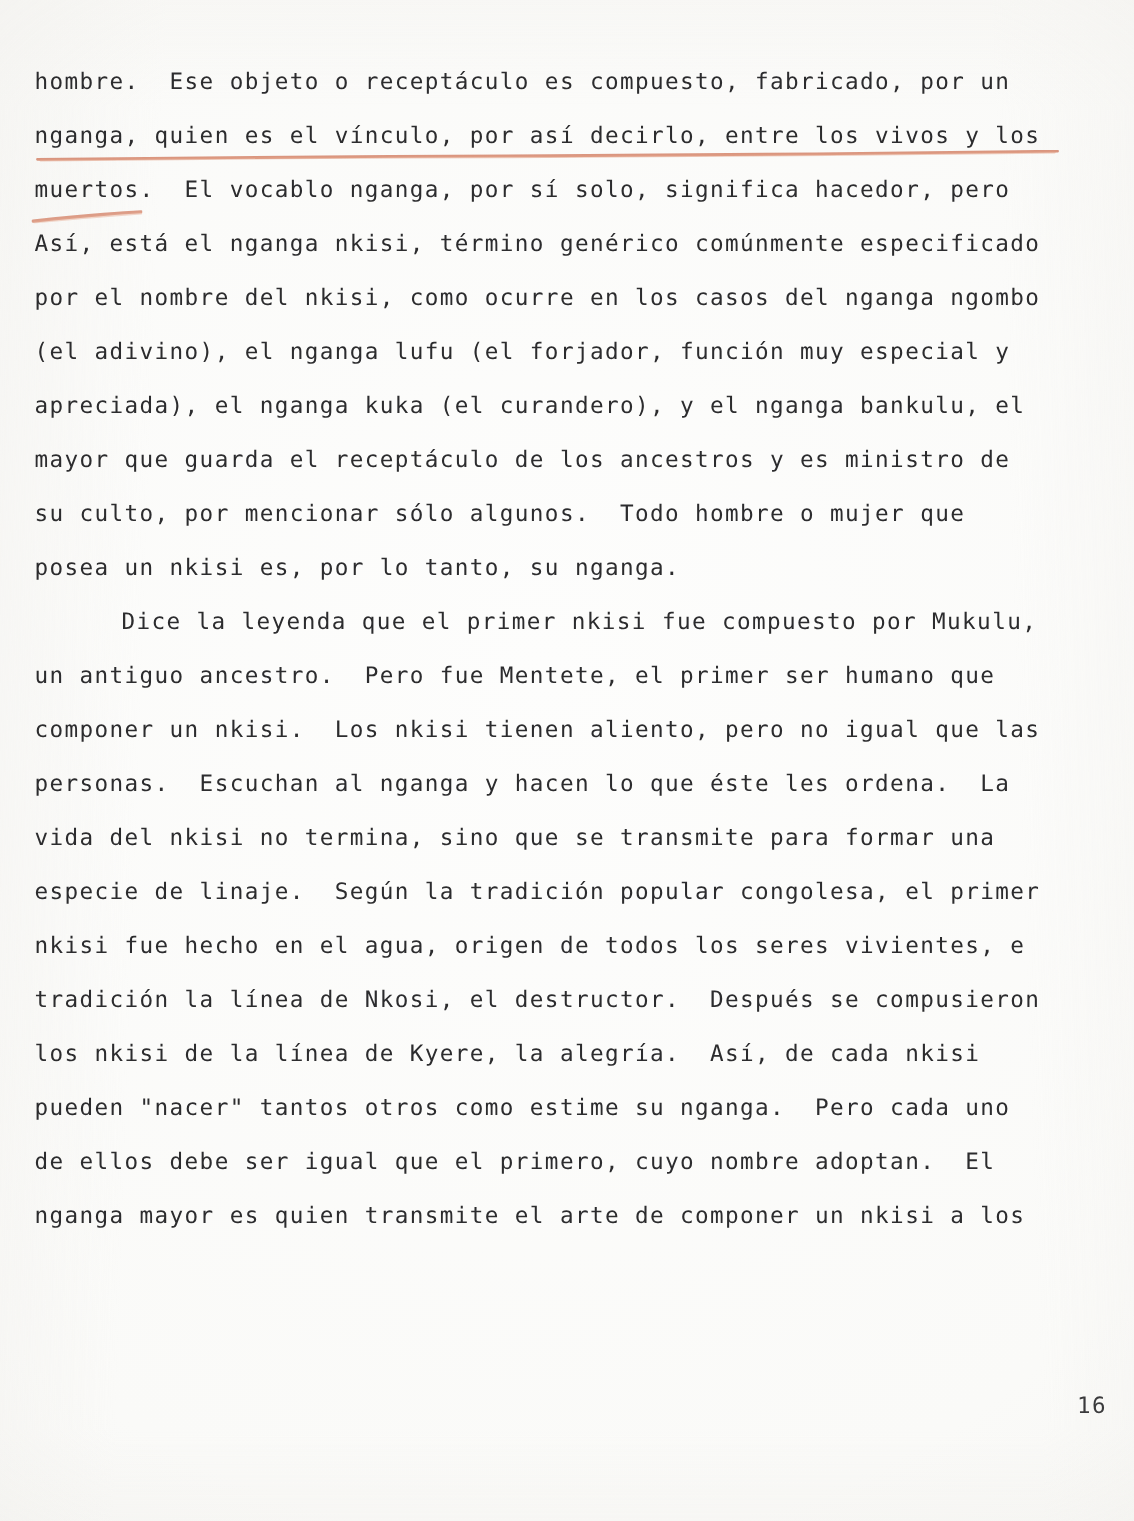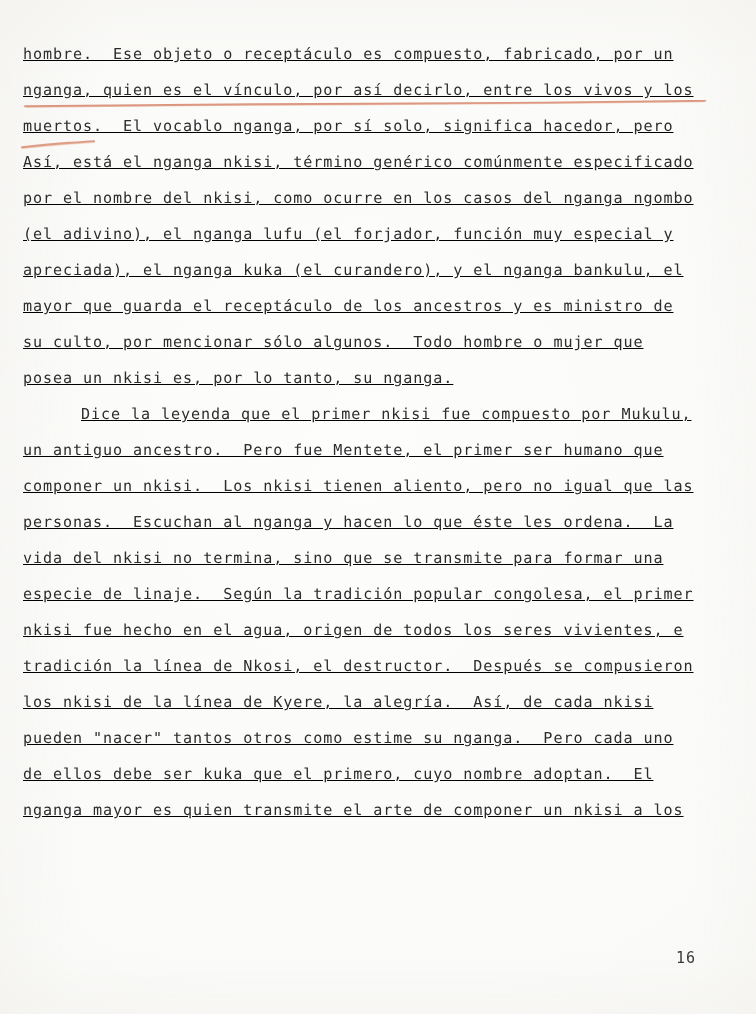--- a/index.html
+++ b/index.html
@@ -37,21 +37,20 @@
       linear-gradient(180deg, rgba(240,238,234,.5) 0%, rgba(255,255,255,0) 7%),
       linear-gradient(0deg, rgba(240,238,234,.5) 0%, rgba(255,255,255,0) 6%);
   }
 
   
   #text-block {
     position: absolute;
     left: 23px;
     top: 36px;
     width: 686px;
-    text-decoration: underline;
   }
   .doc-line {
     position: relative;
     height: 36px;
     line-height: 36px;
     font-size: 15.1px;
     letter-spacing: 0.92px;
     color: #2c2c2e;
     white-space: pre;
     text-rendering: geometricPrecision;
@@ -85,23 +84,22 @@
     top: 928px;
     width: 756px;
     text-align: center;
     padding-right: 0;
     font-size: 15px;
     letter-spacing: 1px;
     color: #3a3a3c;
   }
   #page-number .pn-inner {
     position: absolute;
-    left: 676px;
+    left: 718px;
     top: 0;
-    margin-top: 21px;
   }
 </style>
 </head>
 <body>
 
 <div id="page">
 
   <div id="paper-grain"></div>
 
   <div id="text-block">
@@ -123,21 +121,21 @@
       <div class="doc-line indent">Dice la leyenda que el primer nkisi fue compuesto por Mukulu,</div>
       <div class="doc-line">un antiguo ancestro.  Pero fue Mentete, el primer ser humano que</div>
       <div class="doc-line">componer un nkisi.  Los nkisi tienen aliento, pero no igual que las</div>
       <div class="doc-line">personas.  Escuchan al nganga y hacen lo que éste les ordena.  La</div>
       <div class="doc-line">vida del nkisi no termina, sino que se transmite para formar una</div>
       <div class="doc-line">especie de linaje.  Según la tradición popular congolesa, el primer</div>
       <div class="doc-line">nkisi fue hecho en el agua, origen de todos los seres vivientes, e</div>
       <div class="doc-line">tradición la línea de Nkosi, el destructor.  Después se compusieron</div>
       <div class="doc-line">los nkisi de la línea de Kyere, la alegría.  Así, de cada nkisi</div>
       <div class="doc-line">pueden "nacer" tantos otros como estime su nganga.  Pero cada uno</div>
-      <div class="doc-line">de ellos debe ser kuka que el primero, cuyo nombre adoptan.  El</div>
+      <div class="doc-line">de ellos debe ser igual que el primero, cuyo nombre adoptan.  El</div>
       <div class="doc-line">nganga mayor es quien transmite el arte de componer un nkisi a los</div>
     </div>
 
   </div>
 
   <svg class="underline-mark" id="underline-long" viewBox="0 0 682 9" preserveAspectRatio="none">
     <path d="M1,6.2 C70,5.0 150,4.4 236,4.2 C330,4.0 430,3.4 520,2.6 C580,2.1 636,1.5 681,0.8" stroke="#d4846a" stroke-width="1.9" fill="none" stroke-linecap="round" opacity="0.85"></path>
     <path d="M3,6.9 C80,5.9 168,5.2 250,5.0 C344,4.8 440,4.1 528,3.3 C590,2.7 640,2.2 679,1.6" stroke="#e3a188" stroke-width="1.5" fill="none" stroke-linecap="round" opacity="0.5"></path>
   </svg>
 

